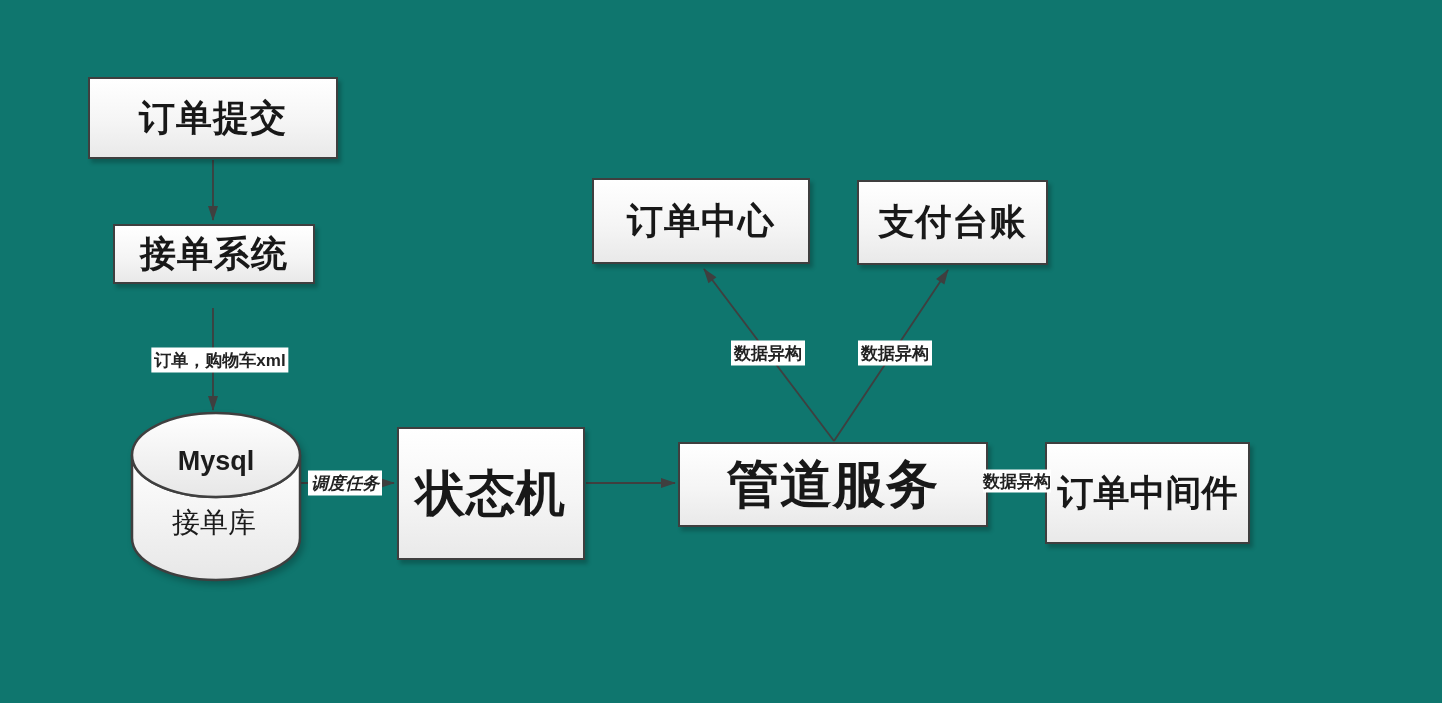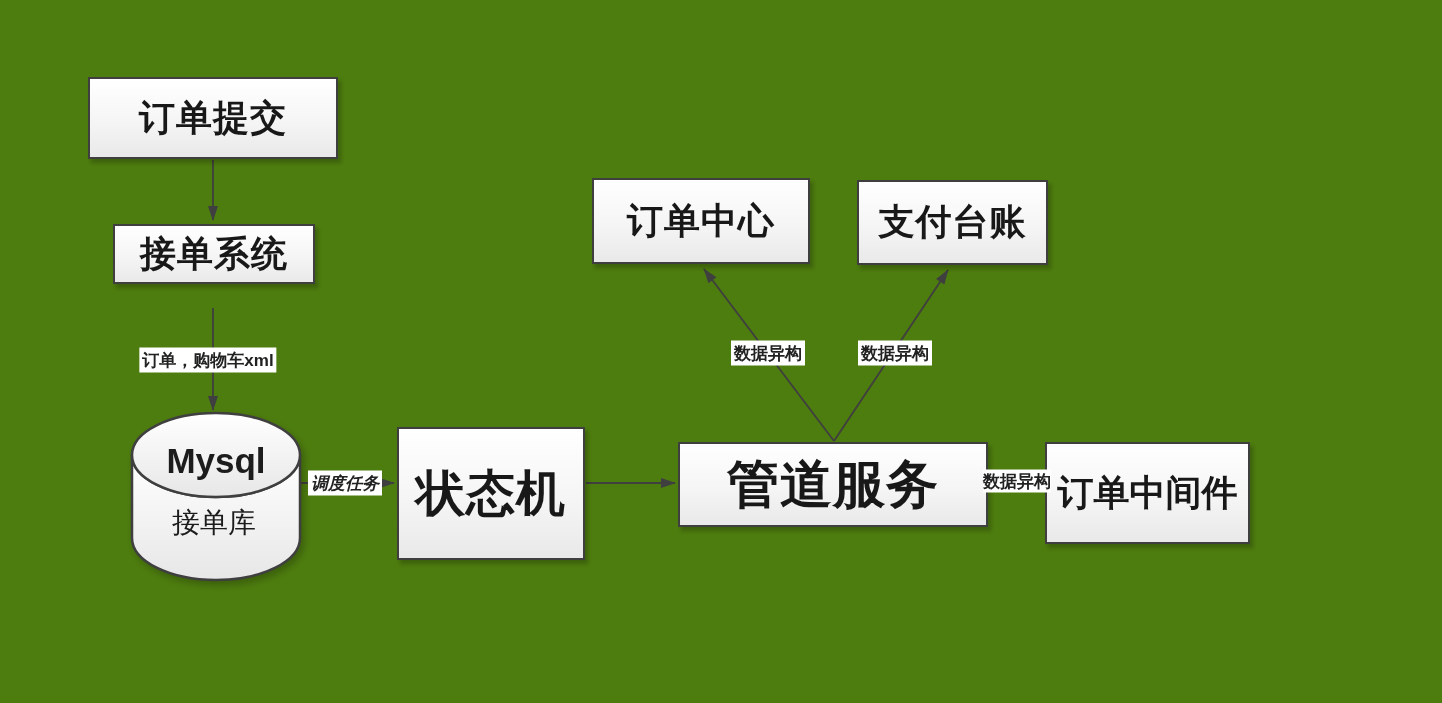--- a/index.html
+++ b/index.html
@@ -5,21 +5,21 @@
   html, body {
     margin: 0;
     padding: 0;
     background: #ffffff;
     font-family: "Liberation Sans", sans-serif;
   }
   #canvas {
     position: relative;
     width: 1442px;
     height: 703px;
-    background: #4d7c0f;
+    background: #0f766e;
     overflow: hidden;
   }
   #wires {
     position: absolute;
     left: 0; top: 0;
     width: 1442px;
     height: 703px;
   }
   .node {
     position: absolute;
@@ -45,21 +45,21 @@
     font-weight: bold;
     color: #222222;
     white-space: nowrap;
   }
   .cyl-text {
     position: absolute;
     transform: translate(-50%, -50%);
     color: #1c1c1c;
     white-space: nowrap;
   }
-  .cyl-title { font-size: 35px; font-weight: bold; }
+  .cyl-title { font-size: 27px; font-weight: bold; }
   .cyl-subtitle { font-size: 28px; font-weight: normal; }
 </style>
 </head>
 <body>
 
 <div id="canvas">
 
   <svg id="wires" viewBox="0 0 1442 703" xmlns="http://www.w3.org/2000/svg">
     <defs>
       <marker id="ah" markerUnits="userSpaceOnUse" markerWidth="18" markerHeight="14" refX="15" refY="6" orient="auto">
@@ -99,21 +99,21 @@
 
   <div class="node" style="left:397px; top:427px; width:188px; height:133px; font-size:49px;">状态机</div>
 
   <div class="node" style="left:678px; top:442px; width:310px; height:85px; font-size:52px;">管道服务</div>
 
   <div class="node" style="left:1045px; top:442px; width:205px; height:102px; letter-spacing:0;">订单中间件</div>
 
   <div class="cyl-text cyl-title" style="left:216px; top:461px;">Mysql</div>
   <div class="cyl-text cyl-subtitle" style="left:214px; top:523px;text-align:center;">接单库</div>
 
-  <div class="edge-label" style="left:208px; top:360px;">订单，购物车xml</div>
+  <div class="edge-label" style="left:220px; top:360px;">订单，购物车xml</div>
 
   <div class="edge-label" style="left:345px; top:483px;font-style:italic;">调度任务</div>
 
   <div class="edge-label" style="left:768px; top:353px;">数据异构</div>
 
   <div class="edge-label" style="left:895px; top:353px;">数据异构</div>
 
   <div class="edge-label" style="left:1017px; top:481px; padding:0;">数据异构</div>
 
 </div>

